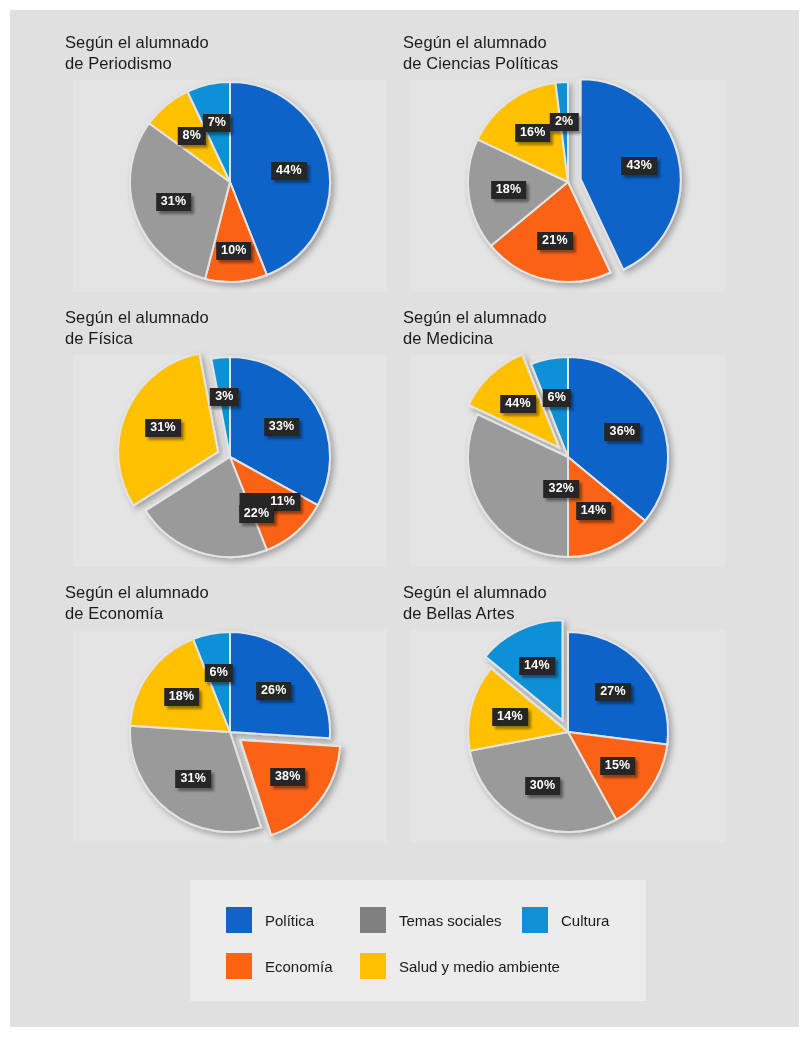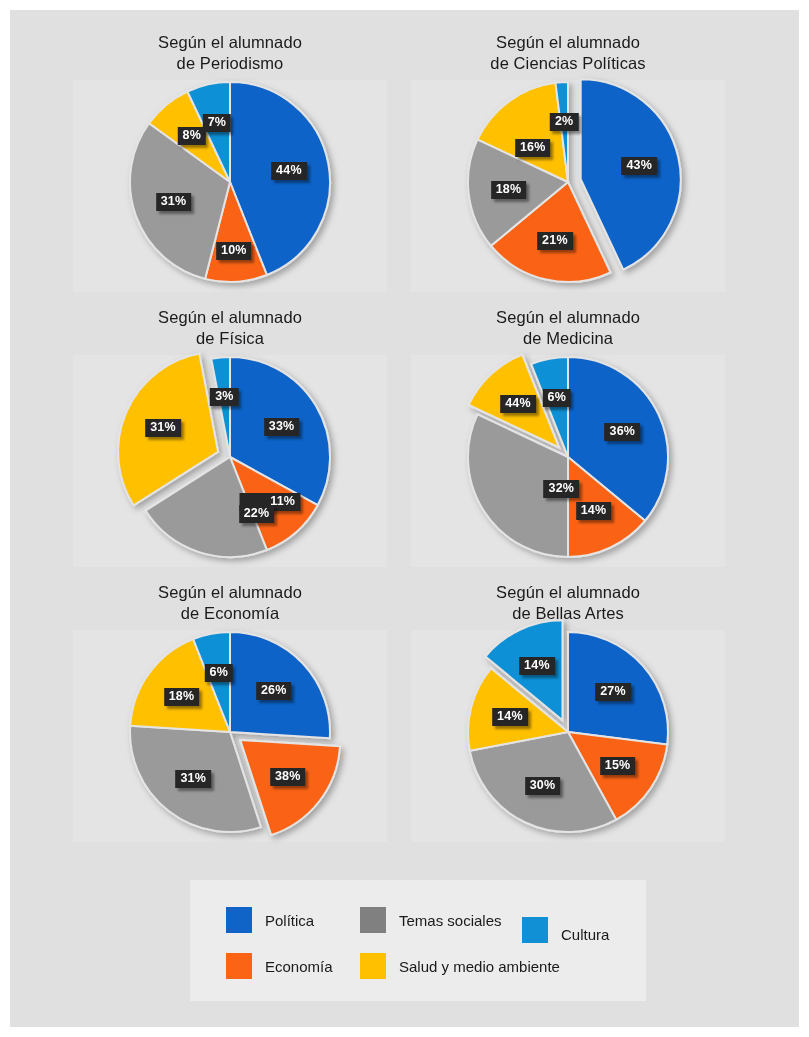--- a/index.html
+++ b/index.html
@@ -39,21 +39,20 @@
   .panel.c1 { left: 393px; }
   .panel.r0 { top: 12px; }
   .panel.r1 { top: 287px; }
   .panel.r2 { top: 562px; }
 
   .panel-title {
     position: absolute;
     left: 0;
     top: 10px;
     width: 100%;
-    text-align: center;
     font-size: 16.5px;
     line-height: 21px;
     color: #1a1a1a;
     letter-spacing: 0.1px;
     white-space: pre-line;
   }
 
   .plot-area {
     position: absolute;
     left: 8px;
@@ -130,21 +129,21 @@
     margin-left: 13px;
     font-size: 15px;
     color: #1a1a1a;
     white-space: nowrap;
   }
 
   .li-0 { left: 36px; }
   .li-1 { left: 36px; }
   .li-2 { left: 170px; }
   .li-3 { left: 170px; }
-  .li-4 { left: 332px; align-items: flex-end; }
+  .li-4 { left: 332px; }
 </style>
 </head>
 <body>
 
 <div id="poster">
 
   <div class="grid">
 
     <div class="panel r0 c0">
       <div class="panel-title">Según el alumnado
@@ -188,21 +187,21 @@
               <path d="M 177.68691790520373 105.16413786184495 L 177.69 5.16 A 100 100 0 0 1 220.26 195.65 Z" fill="#1064c8" stroke="#e4e4e4" stroke-width="2"></path>
               <path d="M 165 108 L 207.58 198.48 A 100 100 0 0 1 87.95 171.74 Z" fill="#fa6414" stroke="#e4e4e4" stroke-width="2"></path>
               <path d="M 165 108 L 87.95 171.74 A 100 100 0 0 1 74.52 65.42 Z" fill="#9a9a9a" stroke="#e4e4e4" stroke-width="2"></path>
               <path d="M 165 108 L 74.52 65.42 A 100 100 0 0 1 152.47 8.79 Z" fill="#ffc000" stroke="#e4e4e4" stroke-width="2"></path>
               <path d="M 165 108 L 152.47 8.79 A 100 100 0 0 1 165.00 8.00 Z" fill="#1190d5" stroke="#e4e4e4" stroke-width="2"></path>
             </g>
           </svg>
           <div class="slice-label" style="left: 236.2px; top: 92.1px;">43%</div>
           <div class="slice-label" style="left: 151.9px; top: 166.6px;">21%</div>
           <div class="slice-label" style="left: 105.5px; top: 115.5px;">18%</div>
-          <div class="slice-label" style="left: 129.7px; top: 74px;">16%</div>
+          <div class="slice-label" style="left: 129.7px; top: 59px;">16%</div>
           <div class="slice-label" style="left: 161.2px; top: 48.1px;">2%</div>
         </div>
     </div>
 
     <div class="panel r1 c0">
       <div class="panel-title">Según el alumnado
 de Física</div>
       <div class="plot-area"></div>
       <div class="pie-wrap">
           <svg class="pie-svg" viewBox="0 0 330 223">

